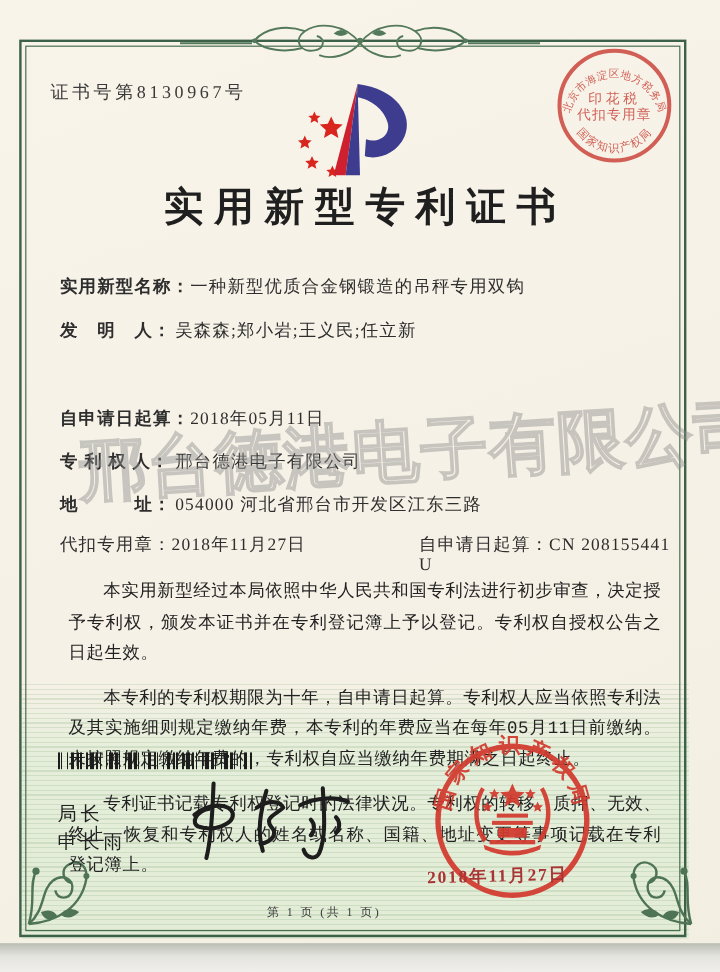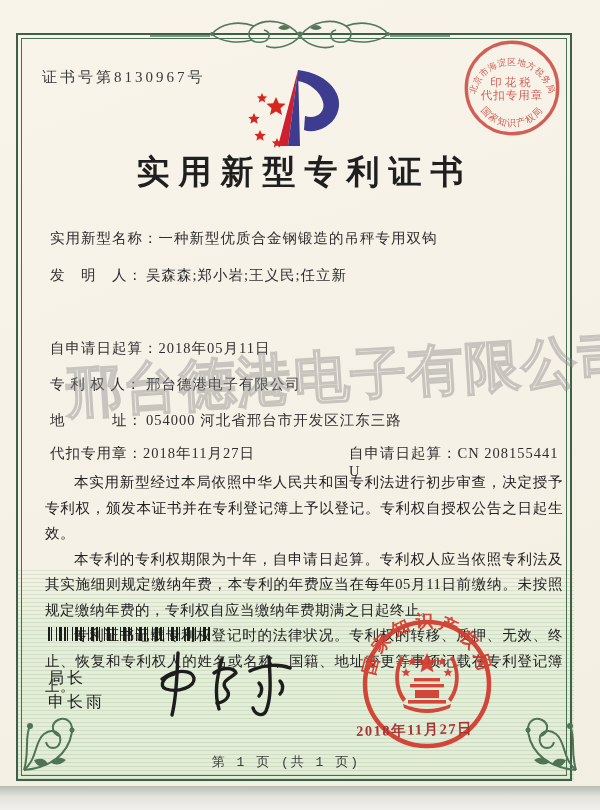--- a/index.html
+++ b/index.html
@@ -23,27 +23,27 @@
   }
   .frame::before{
     content:"";position:absolute;inset:3px;border:1px solid #4a6e52;
   }
   .cert-number{position:absolute;left:42px;top:68px;font-size:15px;color:#3a3a3a;letter-spacing:3px;}
   .page-title{
     position:absolute;left:0;top:150px;width:100%;text-align:center;
     font-size:33px;font-weight:700;color:#1f1f1f;letter-spacing:9px;text-indent:9px;
   }
   .field-row{position:absolute;left:50px;right:26px;font-size:14.5px;color:#2e2e2e;white-space:nowrap;}
-  .field-label{display:inline-block;min-width:96px;letter-spacing:1px;}
+  .field-label{display:inline-block;min-width:96px;letter-spacing:1px;font-weight:bold;}
   .field-value{letter-spacing:1px;}
   .grant-row{position:absolute;left:50px;right:26px;top:444px;font-size:14.5px;color:#2e2e2e;display:flex;}
   .grant-left{width:300px;letter-spacing:1px;}
   .grant-right{letter-spacing:1px;}
   .paras{position:absolute;left:45px;top:470px;width:518px;font-size:14.5px;line-height:25.5px;color:#222;text-align:justify;}
-  .paras p{margin:0;text-indent:2em;letter-spacing:0.5px;}
+  .paras p{margin:12px;text-indent:2em;letter-spacing:0.5px;font-family:Liberation Mono, monospace;}
   .watermark{
     position:absolute;left:66px;top:356px;width:560px;
     font-size:56px;font-weight:700;letter-spacing:1px;white-space:nowrap;
     color:rgba(255,255,255,0.10);
     -webkit-text-stroke:1.3px rgba(128,128,128,0.40);
     transform:rotate(-3.5deg);transform-origin:left center;
     pointer-events:none;
   }
   .barcode{
     position:absolute;left:48px;top:627px;width:162px;height:14px;
@@ -56,21 +56,21 @@
   .director-title{position:absolute;left:48px;top:668px;font-size:16px;color:#222;letter-spacing:3px;}
   .director-name{position:absolute;left:48px;top:692px;font-size:16px;color:#222;letter-spacing:3px;}
   .signature{position:absolute;left:148px;top:645px;}
   .official-seal{position:absolute;left:352px;top:612px;opacity:0.93;}
   .seal-date{
     position:absolute;left:356px;top:720px;width:160px;
     font-size:14.5px;color:#a93434;letter-spacing:1.5px;transform:rotate(-1.5deg);
     font-weight:600;
   }
   .tax-stamp{position:absolute;left:460px;top:36px;opacity:0.88;}
-  .page-footer{position:absolute;left:180px;top:753px;width:180px;text-align:right;font-size:13px;color:#3c3c3c;letter-spacing:2px;font-family:Liberation Mono, monospace;}
+  .page-footer{position:absolute;left:180px;top:753px;width:180px;text-align:center;font-size:10px;color:#3c3c3c;letter-spacing:2px;}
   .logo{position:absolute;left:242px;top:66px;}
   .top-flourish{position:absolute;left:150px;top:12px;}
   .corner-ornament{position:absolute;}
   .corner-ornament.left{left:20px;top:700px;}
   .corner-ornament.right{right:20px;top:700px;transform:scaleX(-1);}
 </style>
 </head>
 <body>
 
 <div class="paper">

